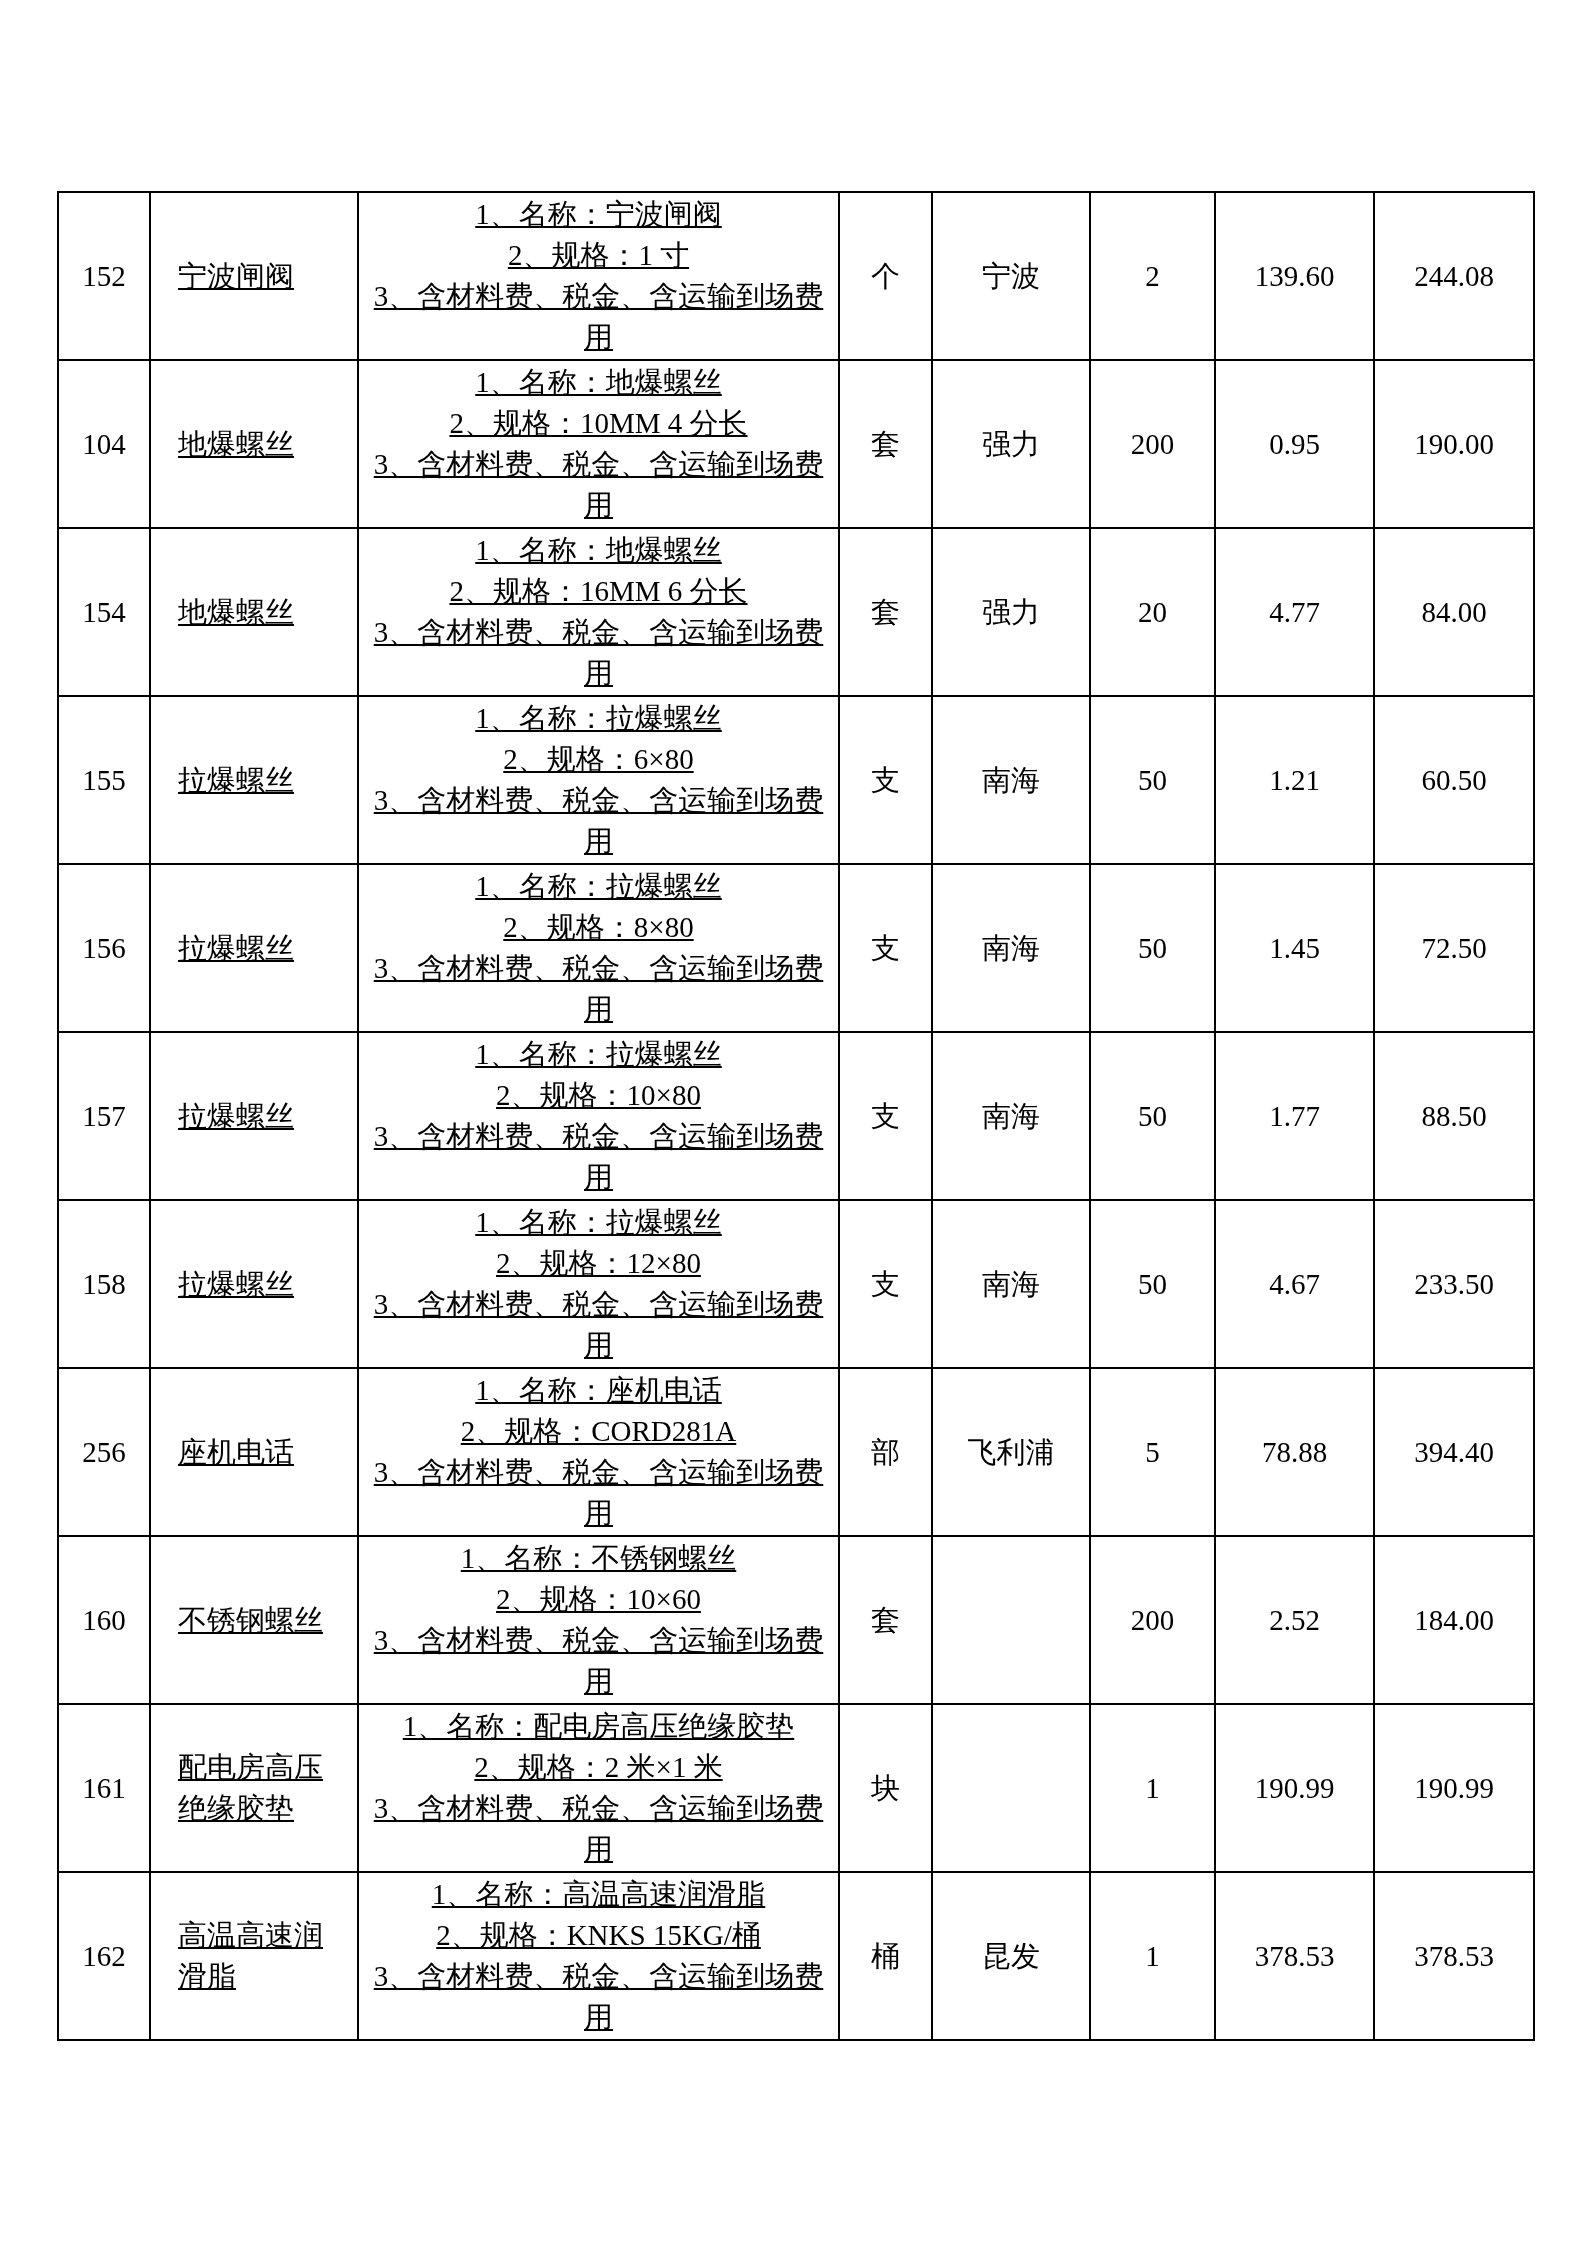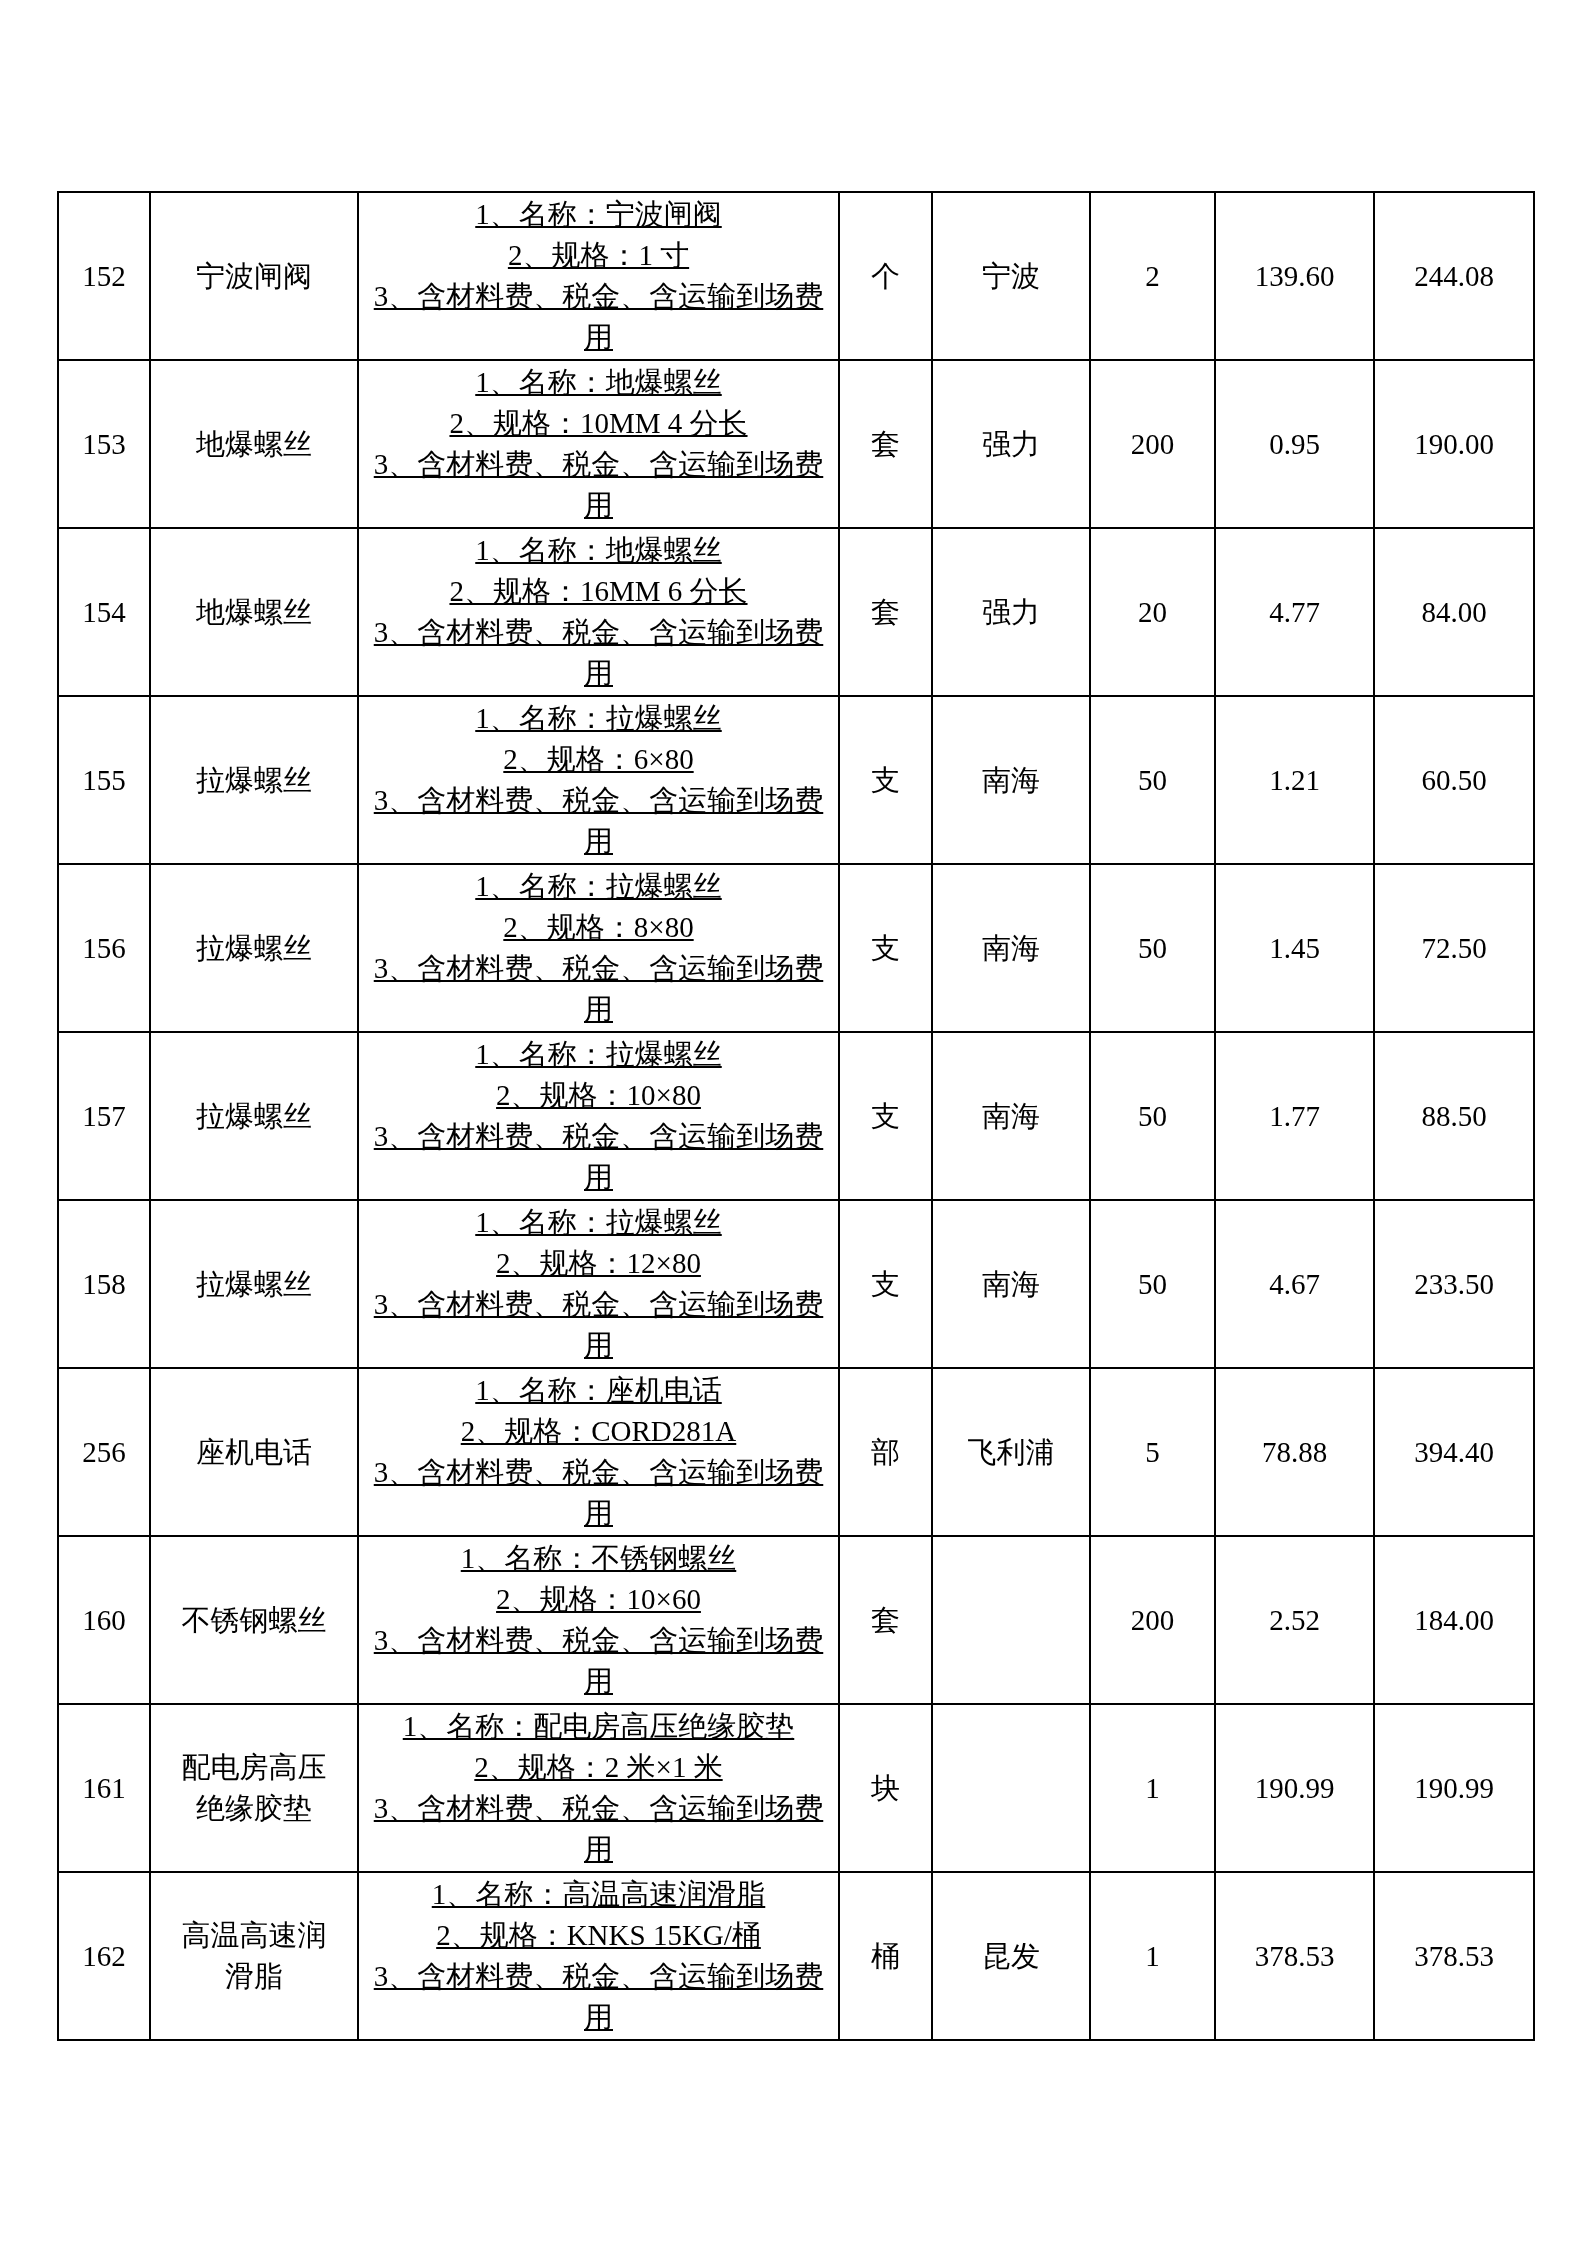--- a/index.html
+++ b/index.html
@@ -33,21 +33,22 @@
     overflow: hidden;
   }
   table.price-table tr {
     height: 168px;
   }
   td.cell-no     { }
   td.cell-name   { }
   .name-inner {
     display: inline-block;
     width: 152px;
-    text-align: center;
+    text-align: left;
+    text-decoration: underline;
   }
   td.cell-desc {
     text-align: left;
     padding: 2px 6px 2px 15px;
     vertical-align: middle;
   }
   .desc-line {
     white-space: nowrap;
     text-decoration: underline;
   }
@@ -100,21 +101,21 @@
     </td>
     <td class="cell-unit-price">
       <span>139.60</span>
     </td>
     <td class="cell-total">
       <span>244.08</span>
     </td>
   </tr>
         <tr>
     <td class="cell-no">
-      <span>153</span>
+      <span>104</span>
     </td>
     <td class="cell-name">
       <span class="name-inner">地爆螺丝</span>
     </td>
     <td class="cell-desc">
       <div class="desc-line">1、名称：地爆螺丝</div>
       <div class="desc-line">2、规格：10MM 4 分长</div>
       <div class="desc-line">3、含材料费、税金、含运输到场费</div>
       <div class="desc-line">用</div>
     </td>

